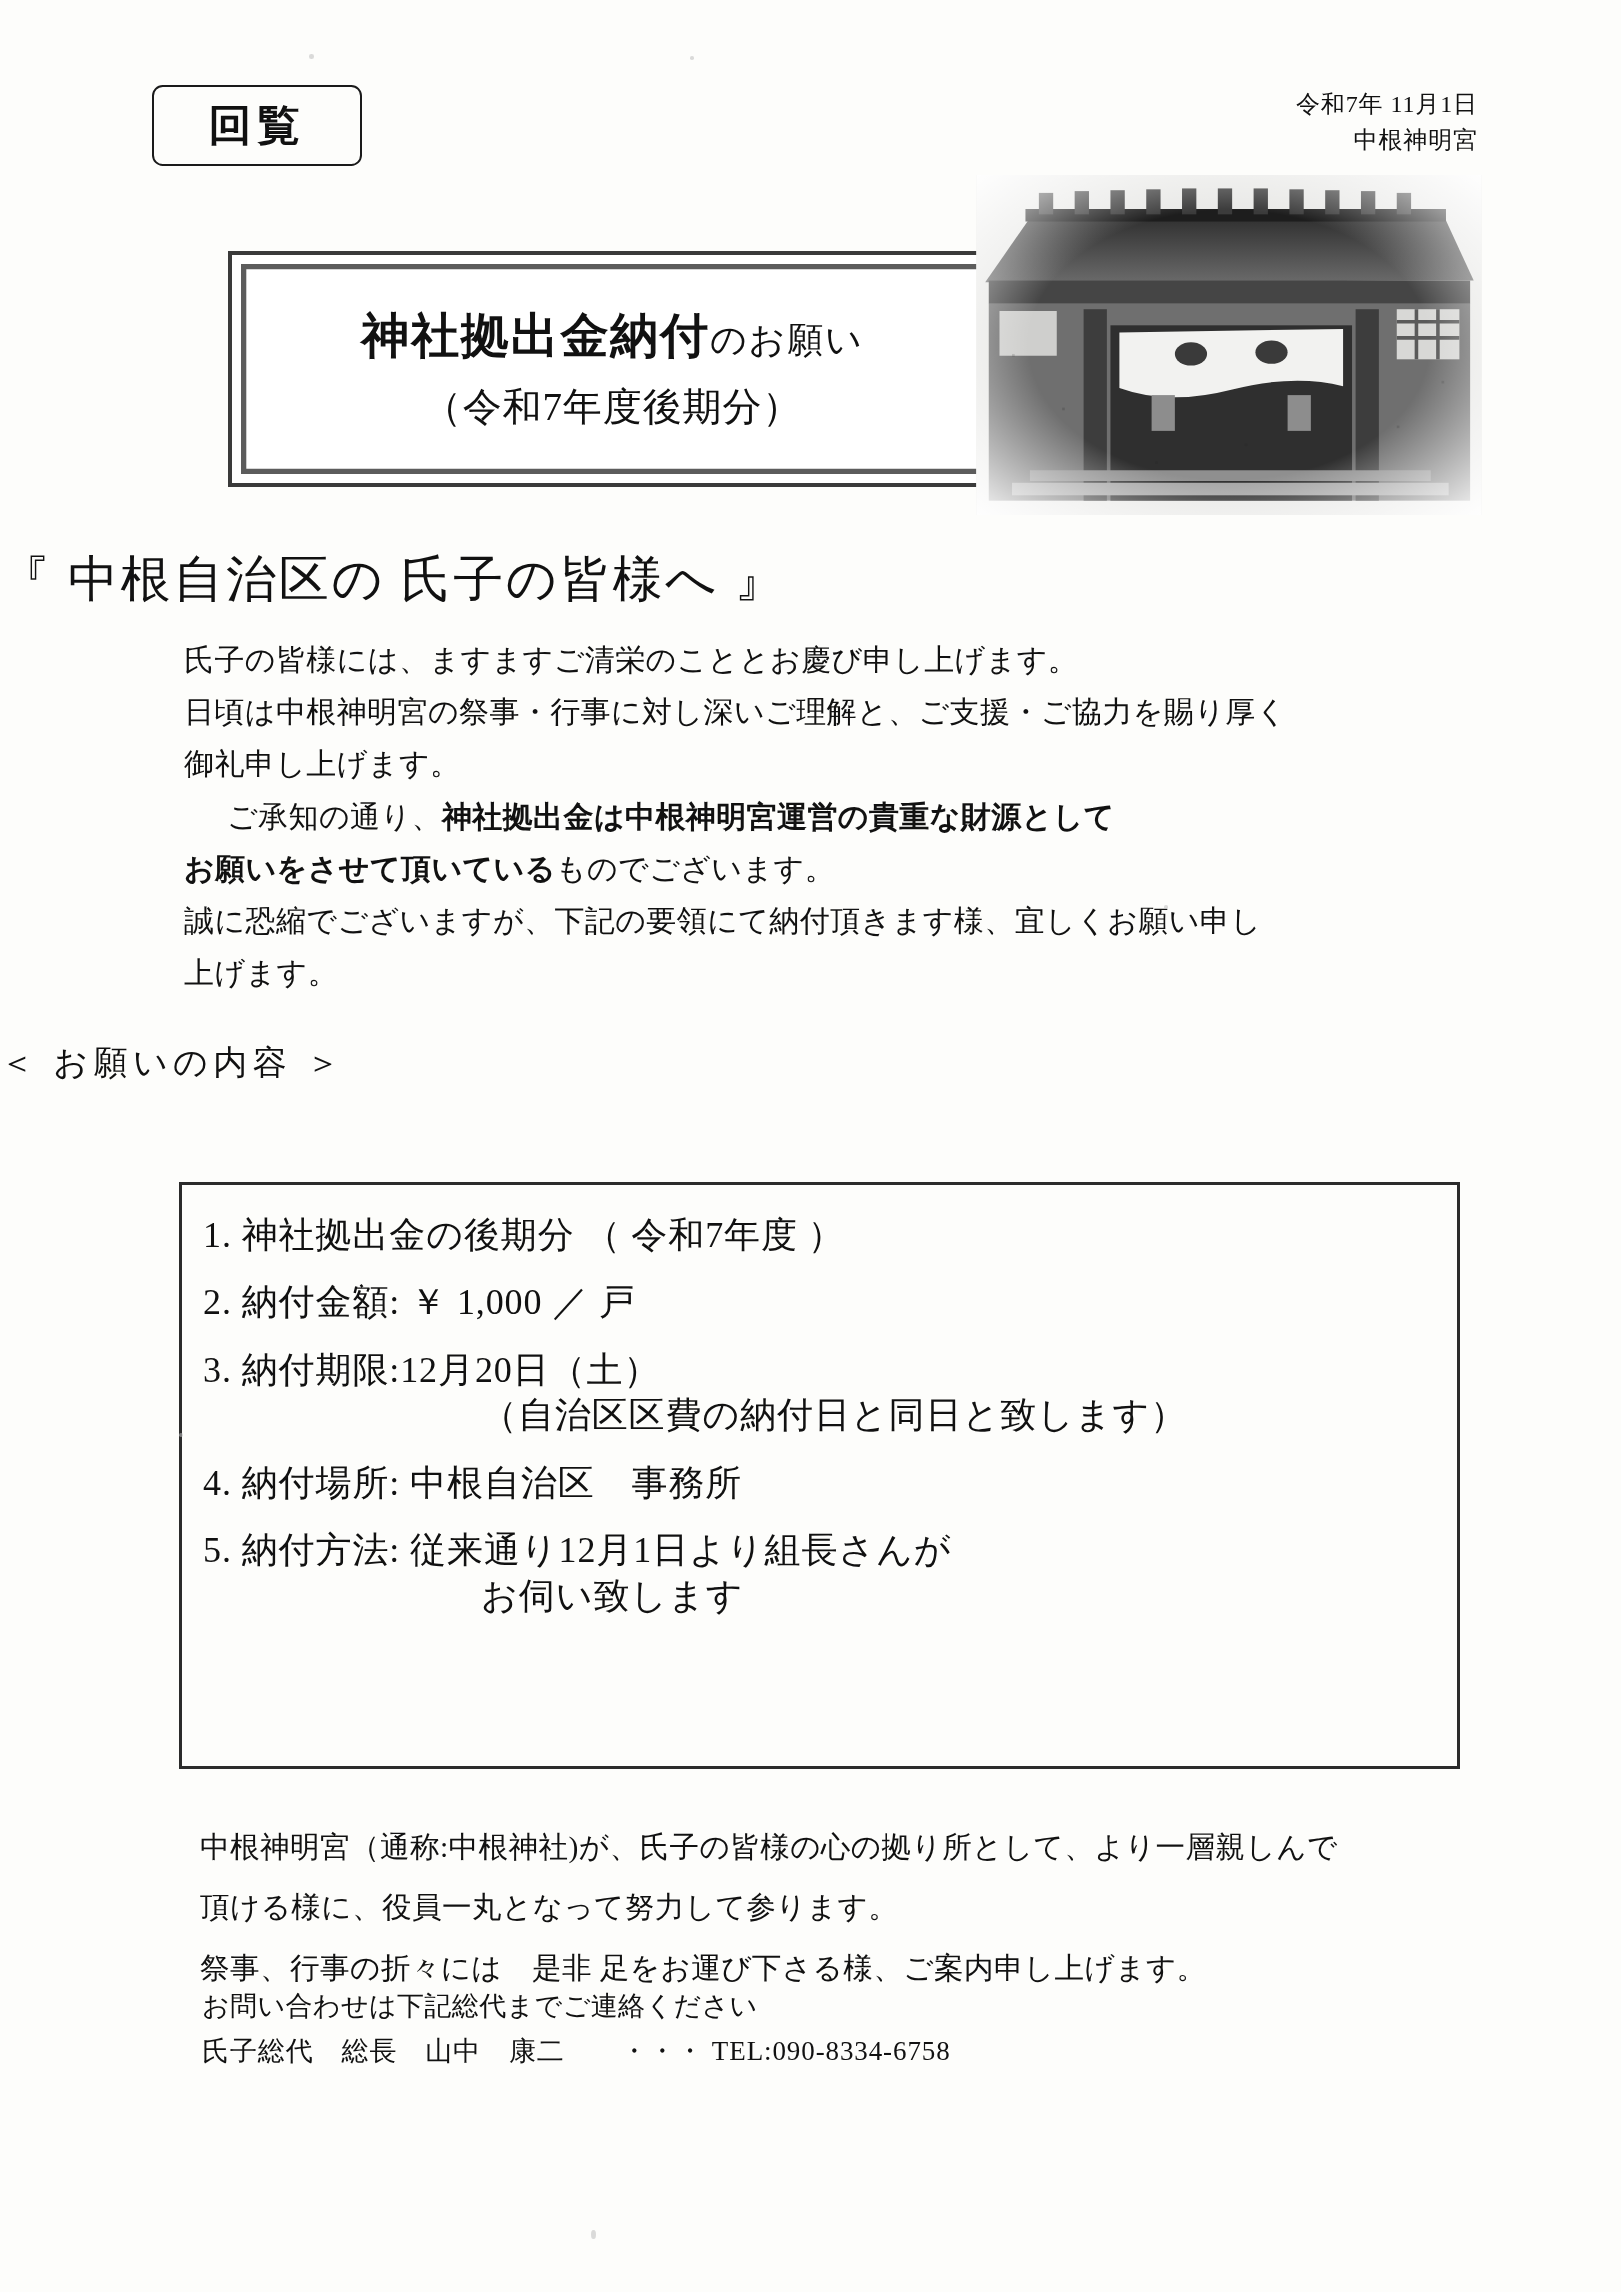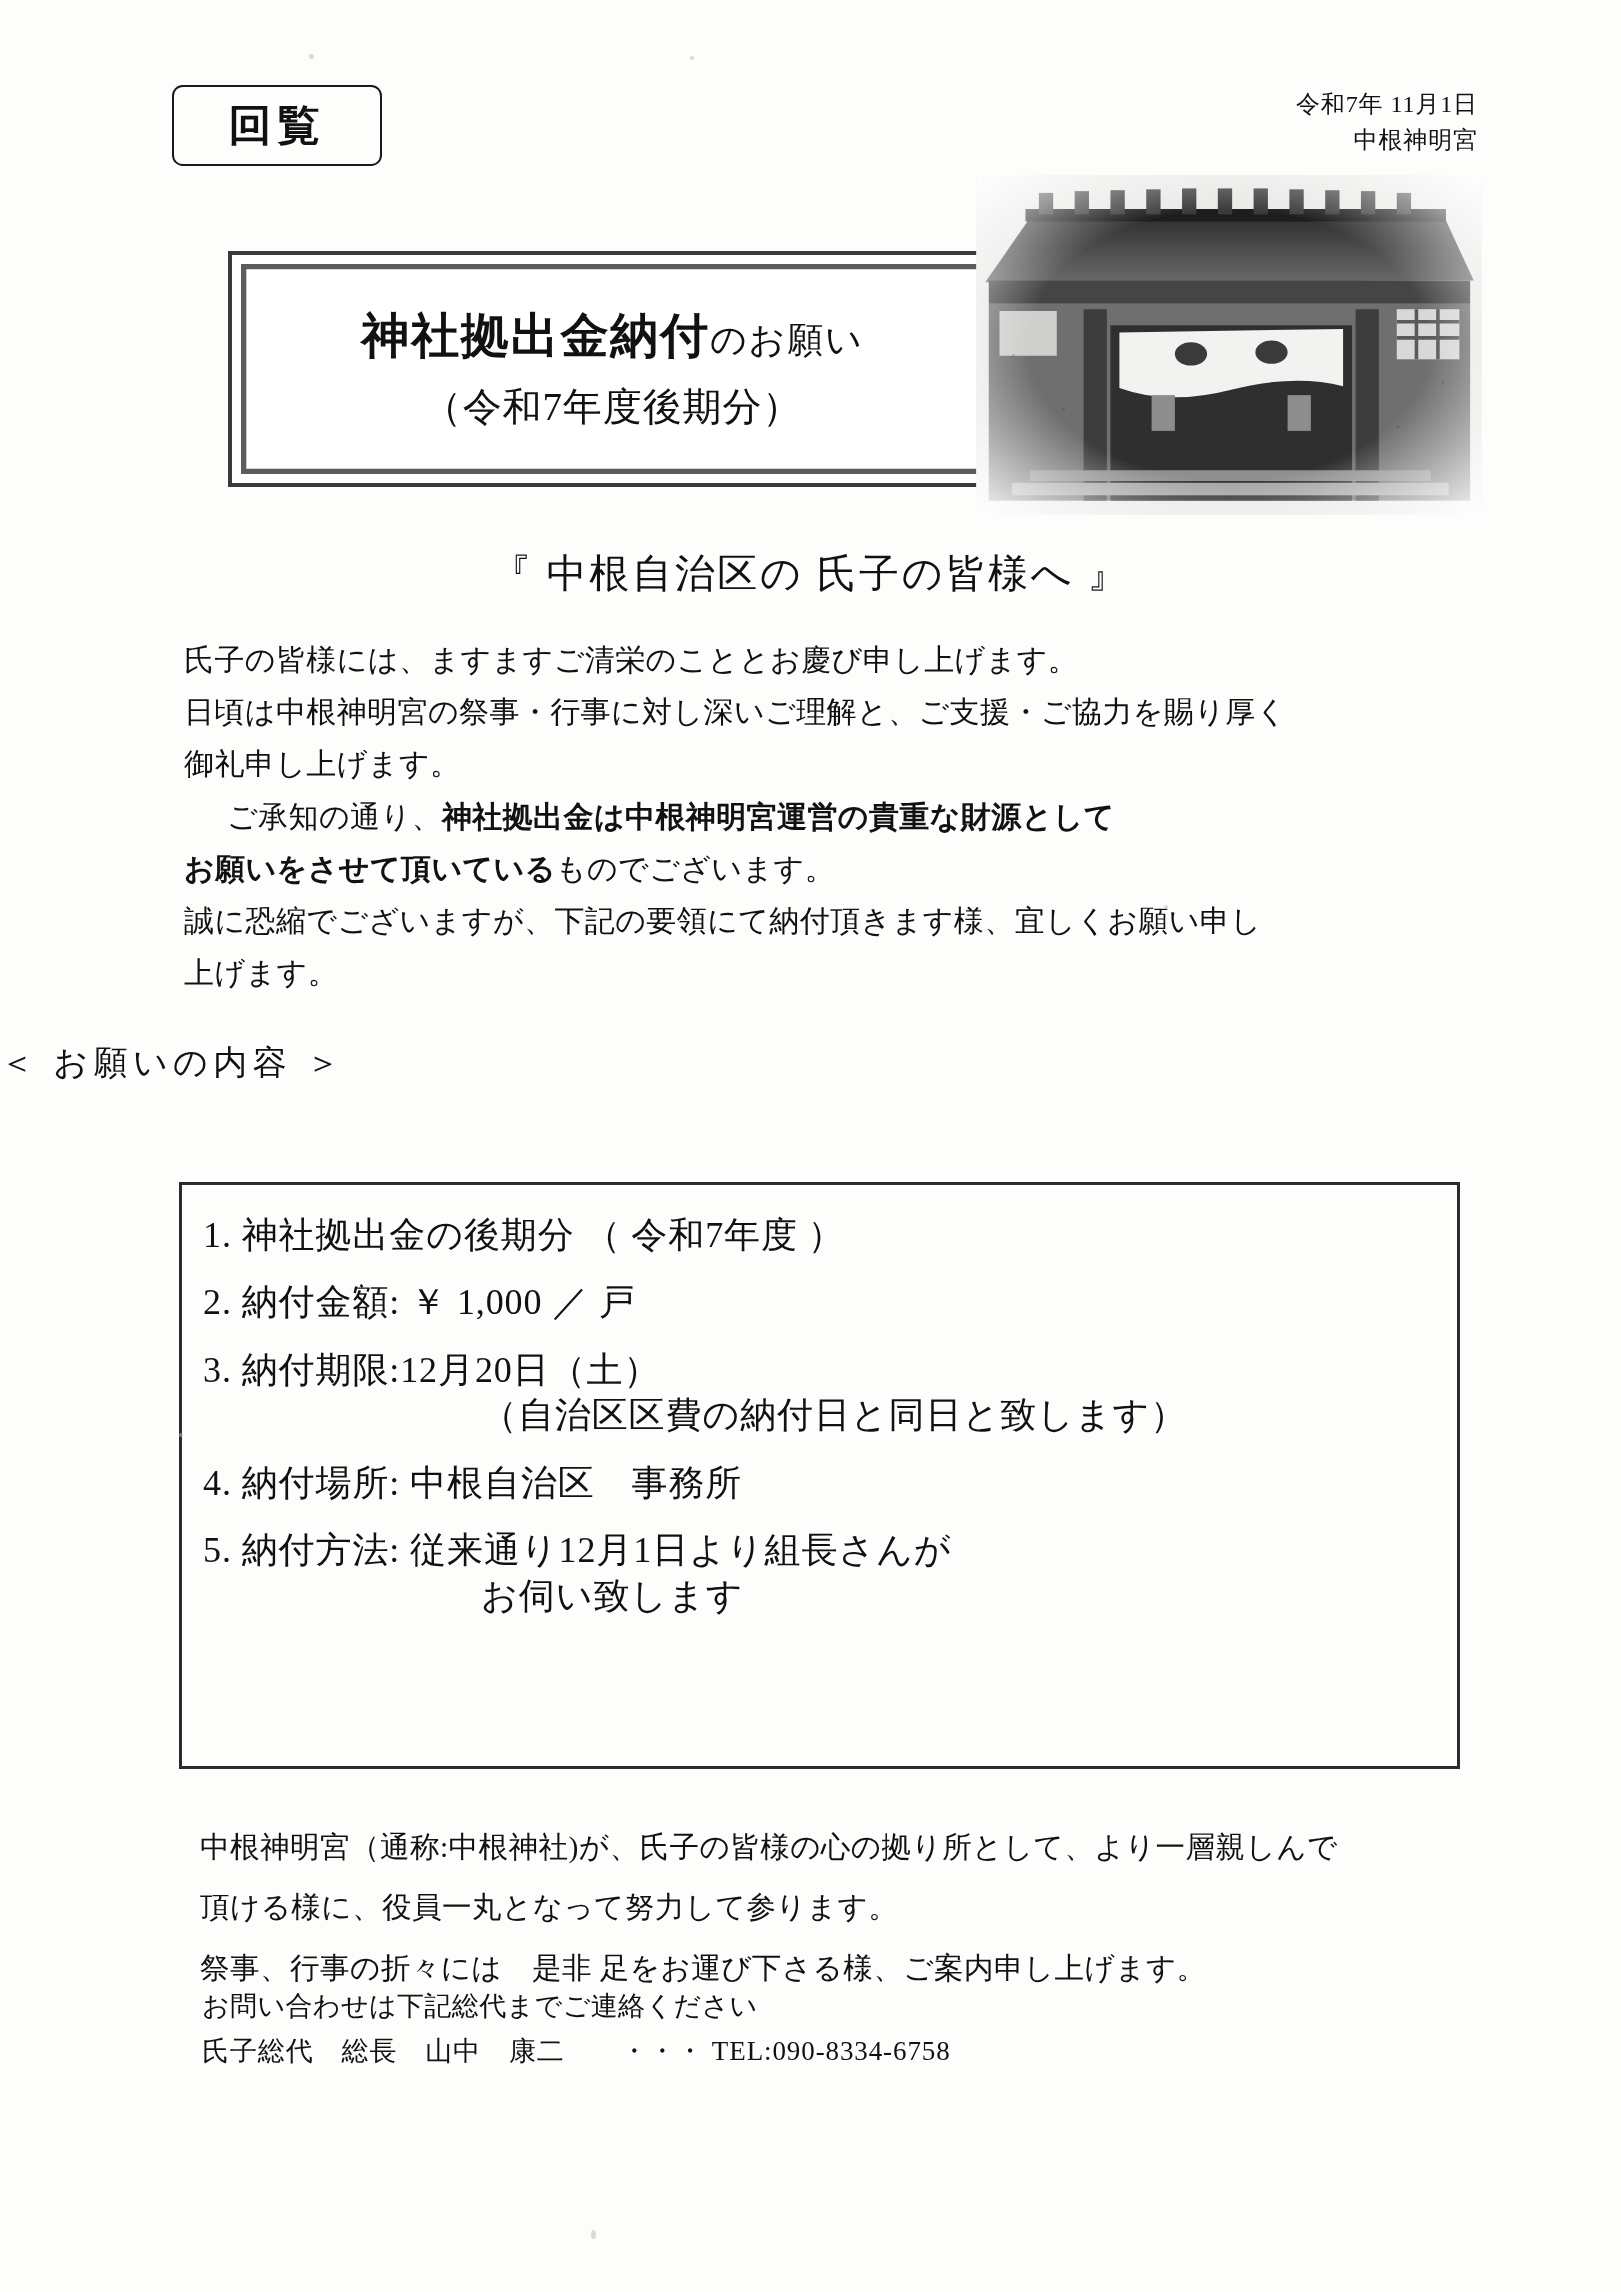--- a/index.html
+++ b/index.html
@@ -30,21 +30,20 @@
     width: 206px;
     height: 77px;
     border: 2.7px solid #1a1a1a;
     border-radius: 10.7px;
     display: flex;
     align-items: center;
     justify-content: center;
     font-size: 43px;
     letter-spacing: 5.4px;
     font-weight: 600;
-    margin-left: 20px;
   }
 
   .date-block {
     position: absolute;
     right: 143px;
     top: 86px;
     text-align: right;
     font-size: 24px;
     line-height: 1.5;
     letter-spacing: 0.9px;
@@ -92,22 +91,22 @@
     overflow: hidden;
   }
   .photo svg { display:block; }
 
   
   .addressee {
     position: absolute;
     left: 0;
     right: 0;
     top: 546px;
-    text-align: center;
-    font-size: 40px;
+    text-align: left;
+    font-size: 50px;
     letter-spacing: 2.7px;
   }
 
   
   .body-text {
     position: absolute;
     left: 184px;
     top: 636px;
     width: 1281px;
     font-size: 30px;

